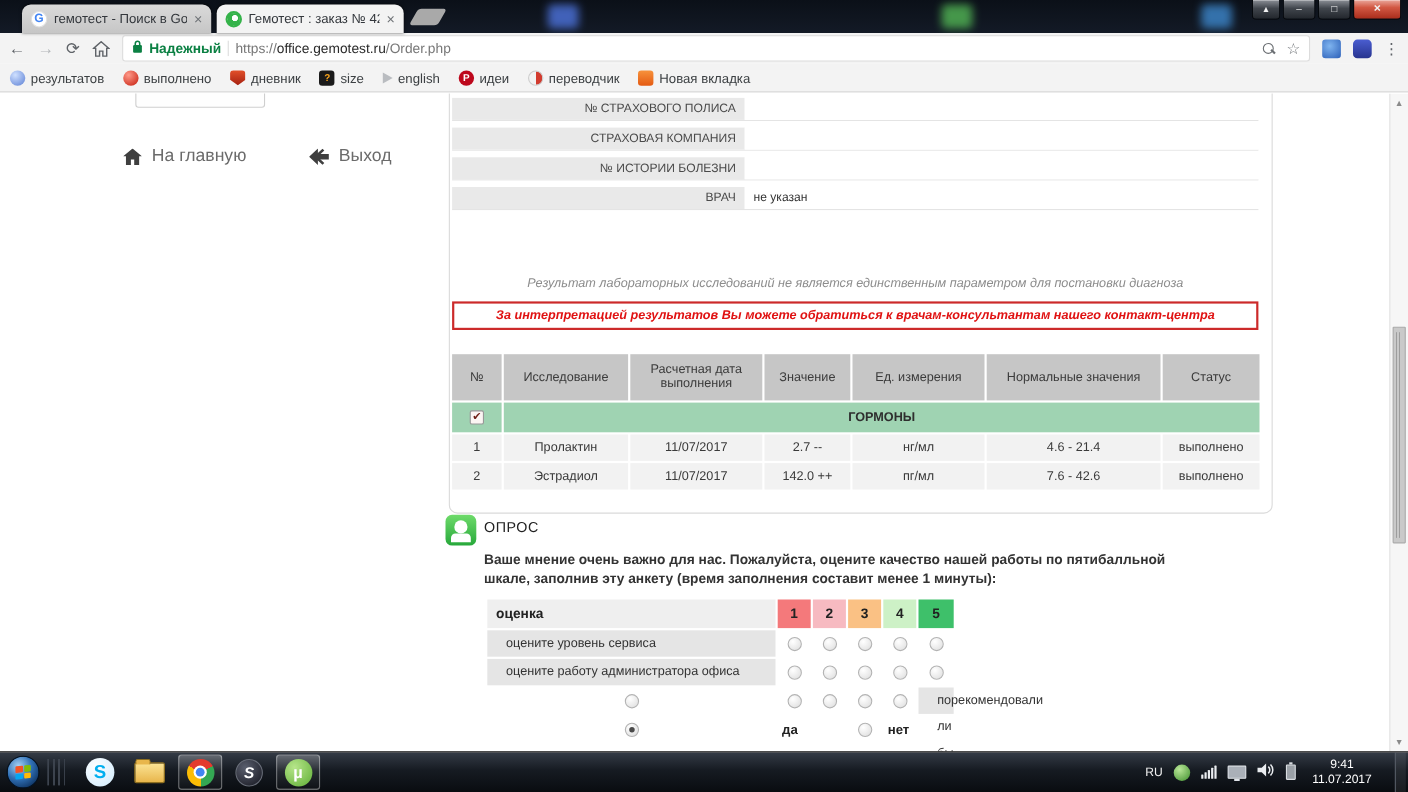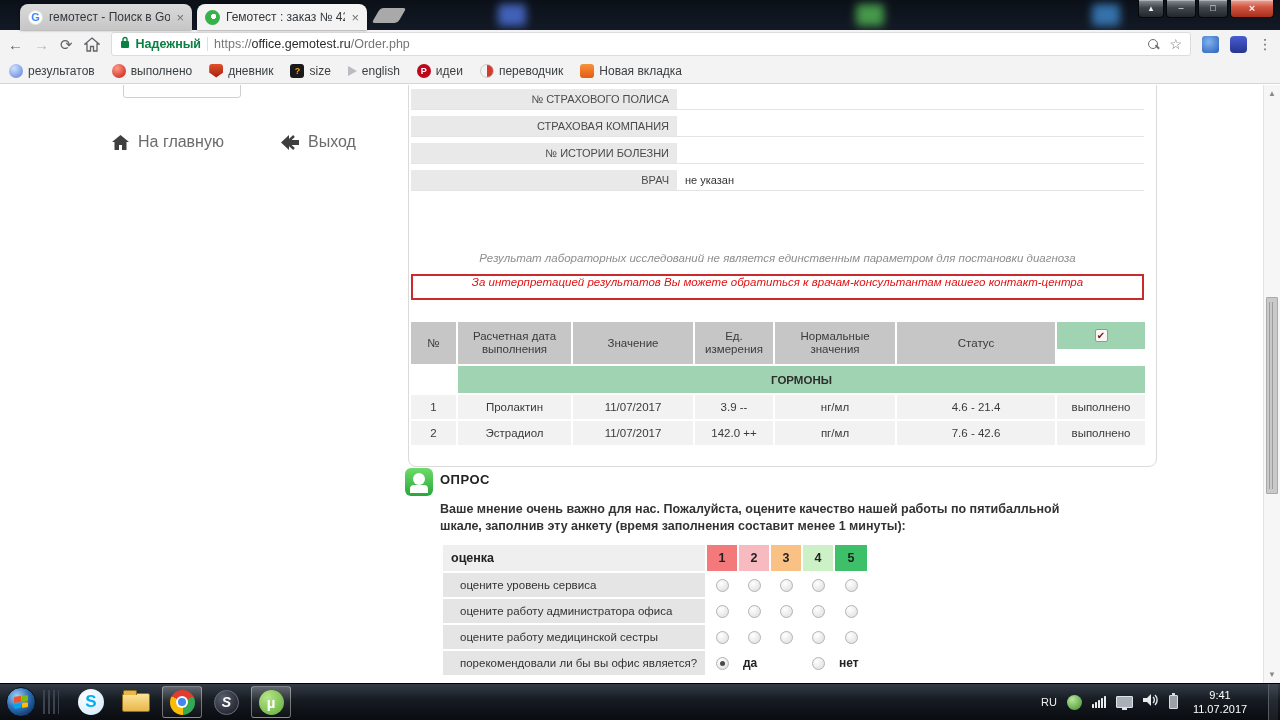--- a/index.html
+++ b/index.html
@@ -76,38 +76,38 @@
 
   
   .panel{position:absolute;left:408px;top:-22px;width:749px;height:404px;background:#fff;border:1px solid #dadada;border-radius:8px}
   .frow{position:absolute;left:2px;right:12px;height:21px;display:flex;border-bottom:1px solid #e4e4e4;font-size:11px}
   .frow .lbl{width:266px;background:#e9e9e9;color:#4a4a4a;text-align:right;line-height:20px;padding-right:8px}
   .frow .val{flex:1;background:#fff;color:#333;line-height:20px;padding-left:8px;font-size:11px}
   .fr1{top:25px}.fr2{top:52px}.fr3{top:79px}.fr4{top:106px}
 
   .disclaimer{position:absolute;top:188px;left:0;right:10px;text-align:center;font-style:italic;color:#8d8d8d;font-size:11.5px}
   .warnbox{position:absolute;top:210px;left:2px;right:12px;height:26px;border:2px solid #cc2a2a;background:#fff;
-    display:flex;justify-content:center;color:#e01212;font-weight:normal;font-style:italic;font-size:11.5px}
+    display:flex;align-items:center;justify-content:center;color:#e01212;font-weight:bold;font-style:italic;font-size:11.5px}
 
   .rtable{position:absolute;top:258px;left:2px;width:734px;display:grid;
     grid-template-columns:45px 113px 120px 78px 120px 158px 1fr;gap:2px;background:#fff}
   .rtable .hc{background:#c6c6c6;min-height:42px;display:flex;align-items:center;justify-content:center;text-align:center;
     font-size:11.5px;color:#3b3b3b;padding:2px 4px;line-height:13px}
   .rtable .gc{background:#9fd3b2;height:27px;display:flex;align-items:center;justify-content:center}
   .rtable .gc.span{grid-column:2/8;font-weight:bold;color:#2e2e2e;font-size:11.5px}
   .rtable .dc{background:#f2f2f2;height:24px;display:flex;align-items:center;justify-content:center;font-size:11.5px;color:#3a3a3a}
   .rtable .dc.b{font-weight:normal}
   .checkbox{width:13px;height:13px;background:#fbf5f3;border:1px solid #979797;border-radius:2px;display:flex;align-items:center;justify-content:center;
     font-size:10px;color:#6e1d14;line-height:10px}
 
   
   .sv-icon{position:absolute;left:405px;top:383px;width:28px;height:28px;border-radius:6px;background:linear-gradient(#6edb6a,#27a83b)}
   .sv-icon::before{content:"";position:absolute;left:8px;top:5px;width:12px;height:12px;border-radius:50%;background:#fff}
   .sv-icon::after{content:"";position:absolute;left:5px;top:17px;width:18px;height:8px;border-radius:4px 4px 0 0;background:#fff}
-  .sv-title{position:absolute;left:440px;top:387px;font-size:13px;font-weight:bold;color:#222;letter-spacing:.5px}
+  .sv-title{position:absolute;left:440px;top:387px;font-size:13px;font-weight:normal;color:#222;letter-spacing:.5px}
   .sv-intro{position:absolute;left:440px;top:416px;width:655px;font-size:12.5px;font-weight:bold;color:#333;line-height:17px}
   .svtable{position:absolute;left:443px;top:460px;display:grid;grid-template-columns:262px 30px 30px 30px 30px 32px;gap:2px}
   .svtable .qh{background:#efefef;font-weight:bold;font-size:12.5px;color:#222;line-height:26px;padding-left:8px;height:26px}
   .svtable .sc{height:26px;display:flex;align-items:center;justify-content:center;font-weight:bold;font-size:12.5px;color:#222}
   .sc1{background:#f4797b}.sc2{background:#f7bac1}.sc3{background:#fac184}.sc4{background:#cdf1c6}.sc5{background:#3ec06a}
   .svtable .qc{background:#e5e5e5;font-size:11.5px;color:#333;line-height:24px;padding-left:17px;height:24px}
   .svtable .rc{height:24px;display:flex;align-items:center;justify-content:center}
   .svtable .yn{height:24px;display:flex;align-items:center;font-weight:bold;font-size:12px;color:#222;padding-left:4px}
   .radio{width:13px;height:13px;border-radius:50%;border:1px solid #b3b3b3;background:radial-gradient(circle at 35% 30%,#fff,#dcdcdc);position:relative}
   .radio.on::after{content:"";position:absolute;left:3px;top:3px;width:5px;height:5px;border-radius:50%;background:#4a4a4a}
@@ -296,35 +296,36 @@
         <span class="val">не указан</span>
       </div>
 
       <div class="disclaimer">Результат лабораторных исследований не является единственным параметром для постановки диагноза</div>
       <div class="warnbox">
           <span>За интерпретацией результатов Вы можете обратиться к врачам-консультантам нашего контакт-центра</span>
         </div>
 
       <div class="rtable">
         <div class="hc">№</div>
+        <div class="hc">Исследование</div>
         <div class="hc">Расчетная дата выполнения</div>
         <div class="hc">Значение</div>
         <div class="hc">Ед. измерения</div>
         <div class="hc">Нормальные значения</div>
         <div class="hc">Статус</div>
 
         <div class="gc">
           <span class="checkbox">✔</span>
         </div>
         <div class="gc span">ГОРМОНЫ</div>
 
         <div class="dc">1</div>
         <div class="dc">Пролактин</div>
         <div class="dc b">11/07/2017</div>
-        <div class="dc b">3.9 --</div>
+        <div class="dc b">2.7 --</div>
         <div class="dc">нг/мл</div>
         <div class="dc">4.6 - 21.4</div>
         <div class="dc">выполнено</div>
 
         <div class="dc">2</div>
         <div class="dc">Эстрадиол</div>
         <div class="dc b">11/07/2017</div>
         <div class="dc b">142.0 ++</div>
         <div class="dc">пг/мл</div>
         <div class="dc">7.6 - 42.6</div>
@@ -371,21 +372,20 @@
       <div class="rc">
           <span class="radio"></span>
         </div>
       <div class="rc">
           <span class="radio"></span>
         </div>
       <div class="rc">
           <span class="radio"></span>
         </div>
 
-      <div class="qc">оцените работу медицинской сестры</div>
       <div class="rc">
           <span class="radio"></span>
         </div>
       <div class="rc">
           <span class="radio"></span>
         </div>
       <div class="rc">
           <span class="radio"></span>
         </div>
       <div class="rc">

